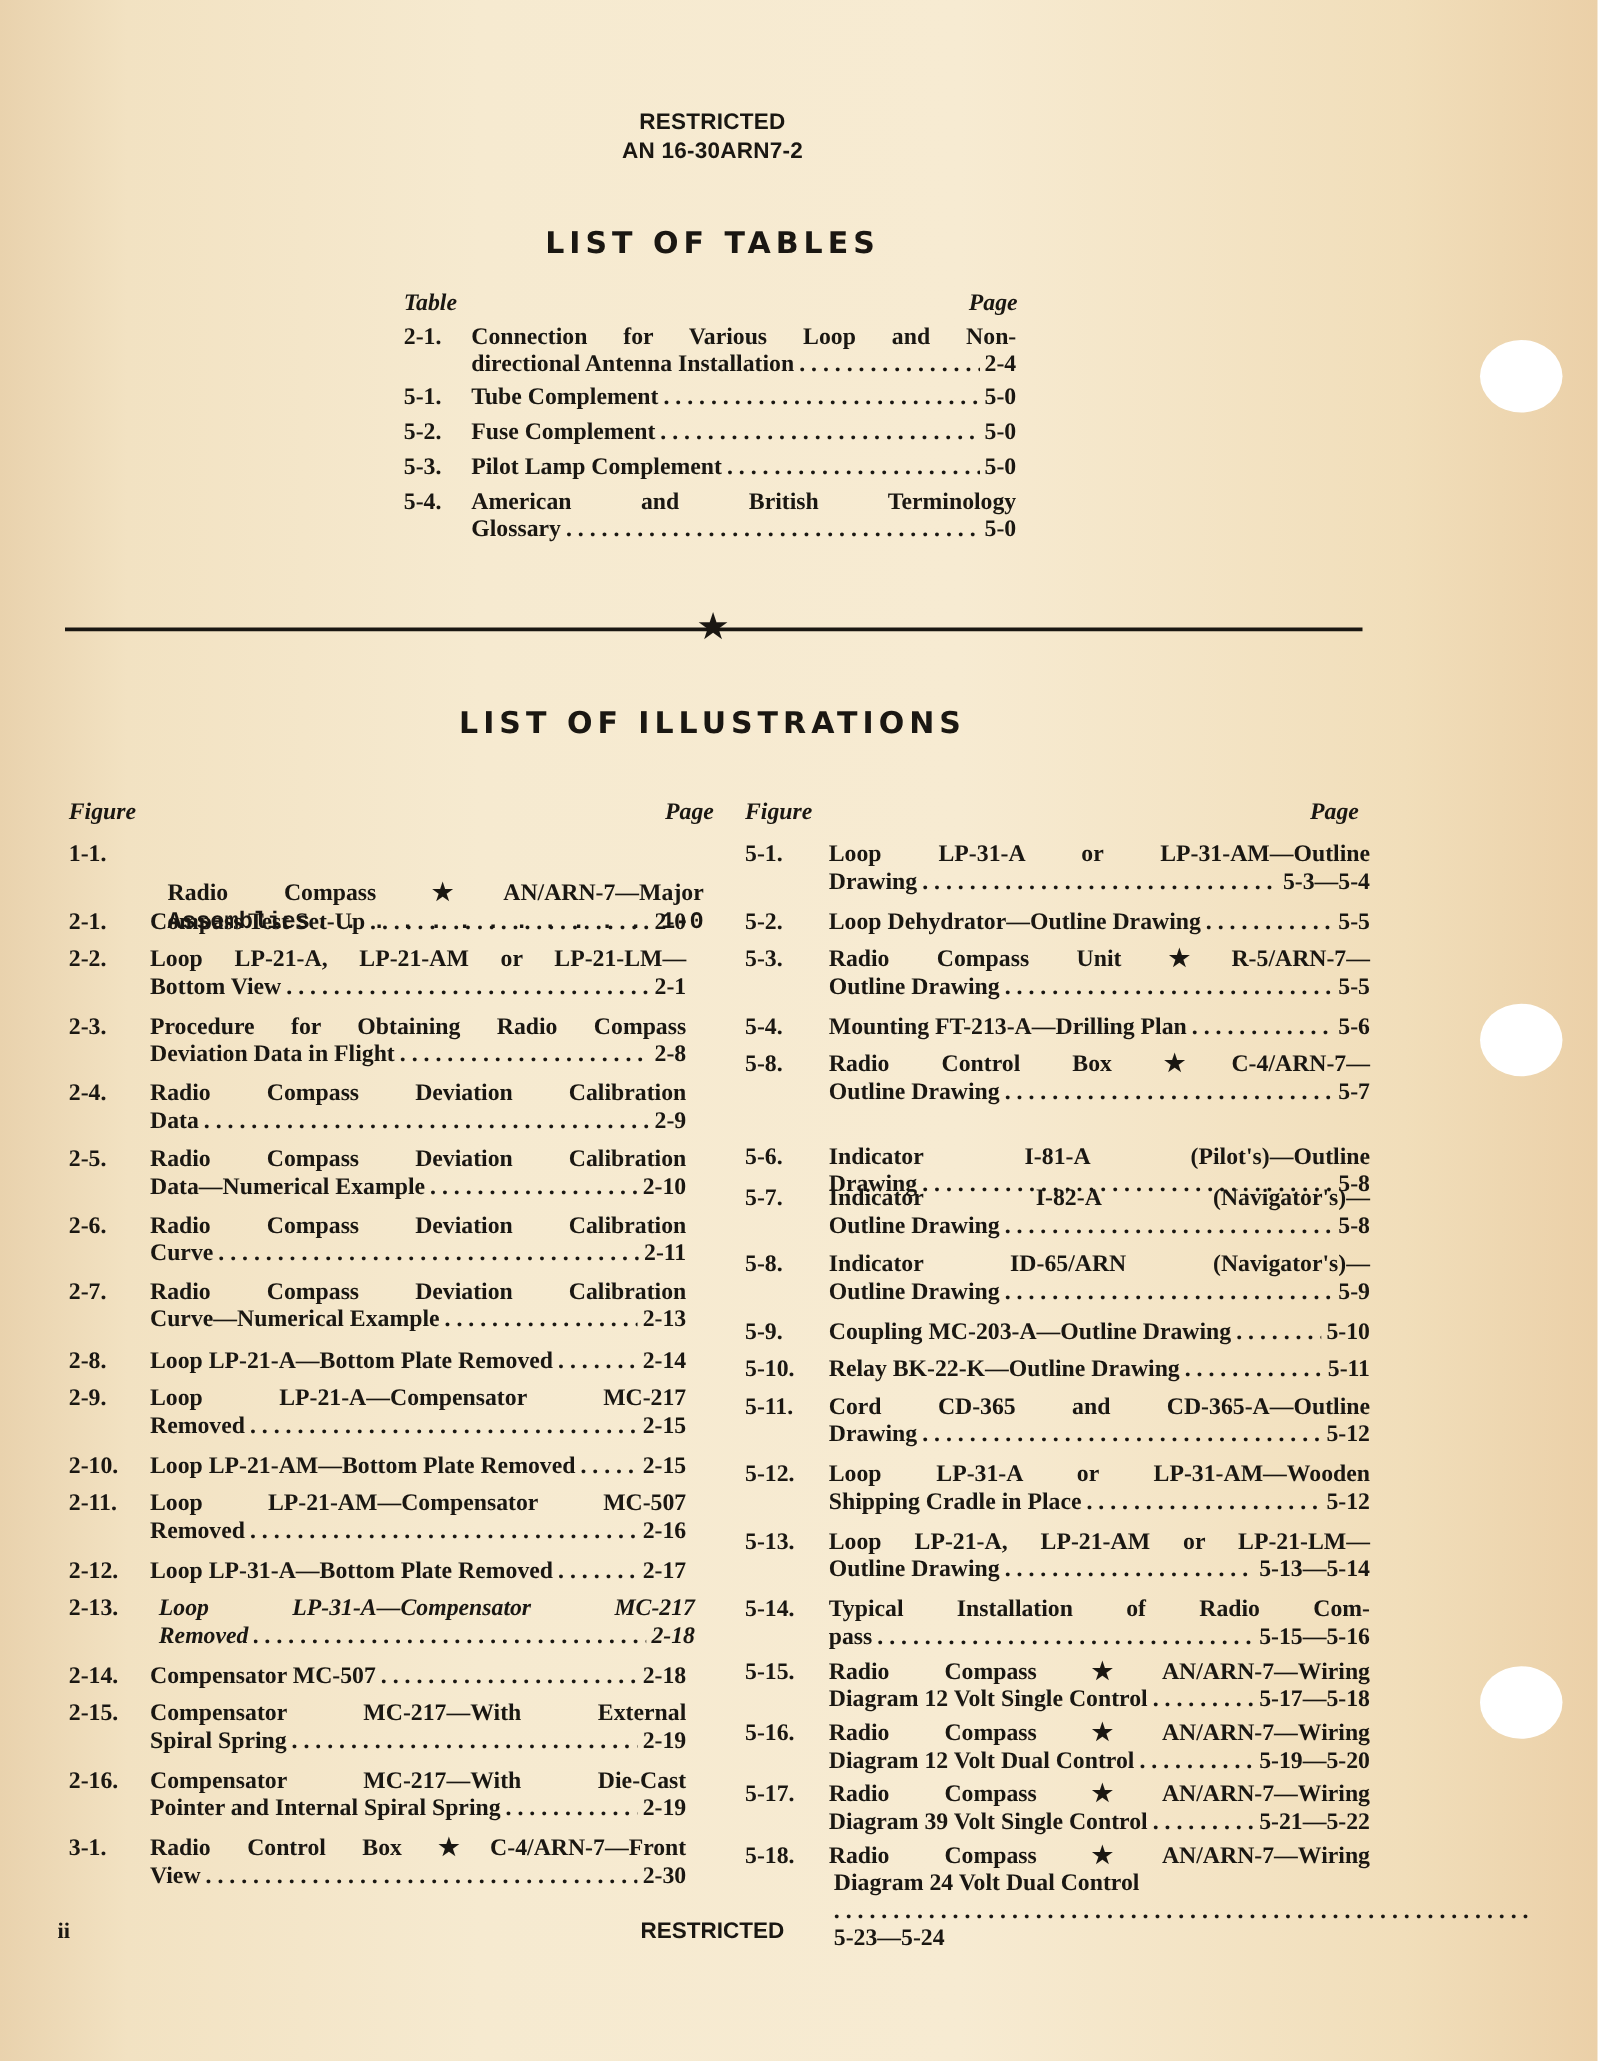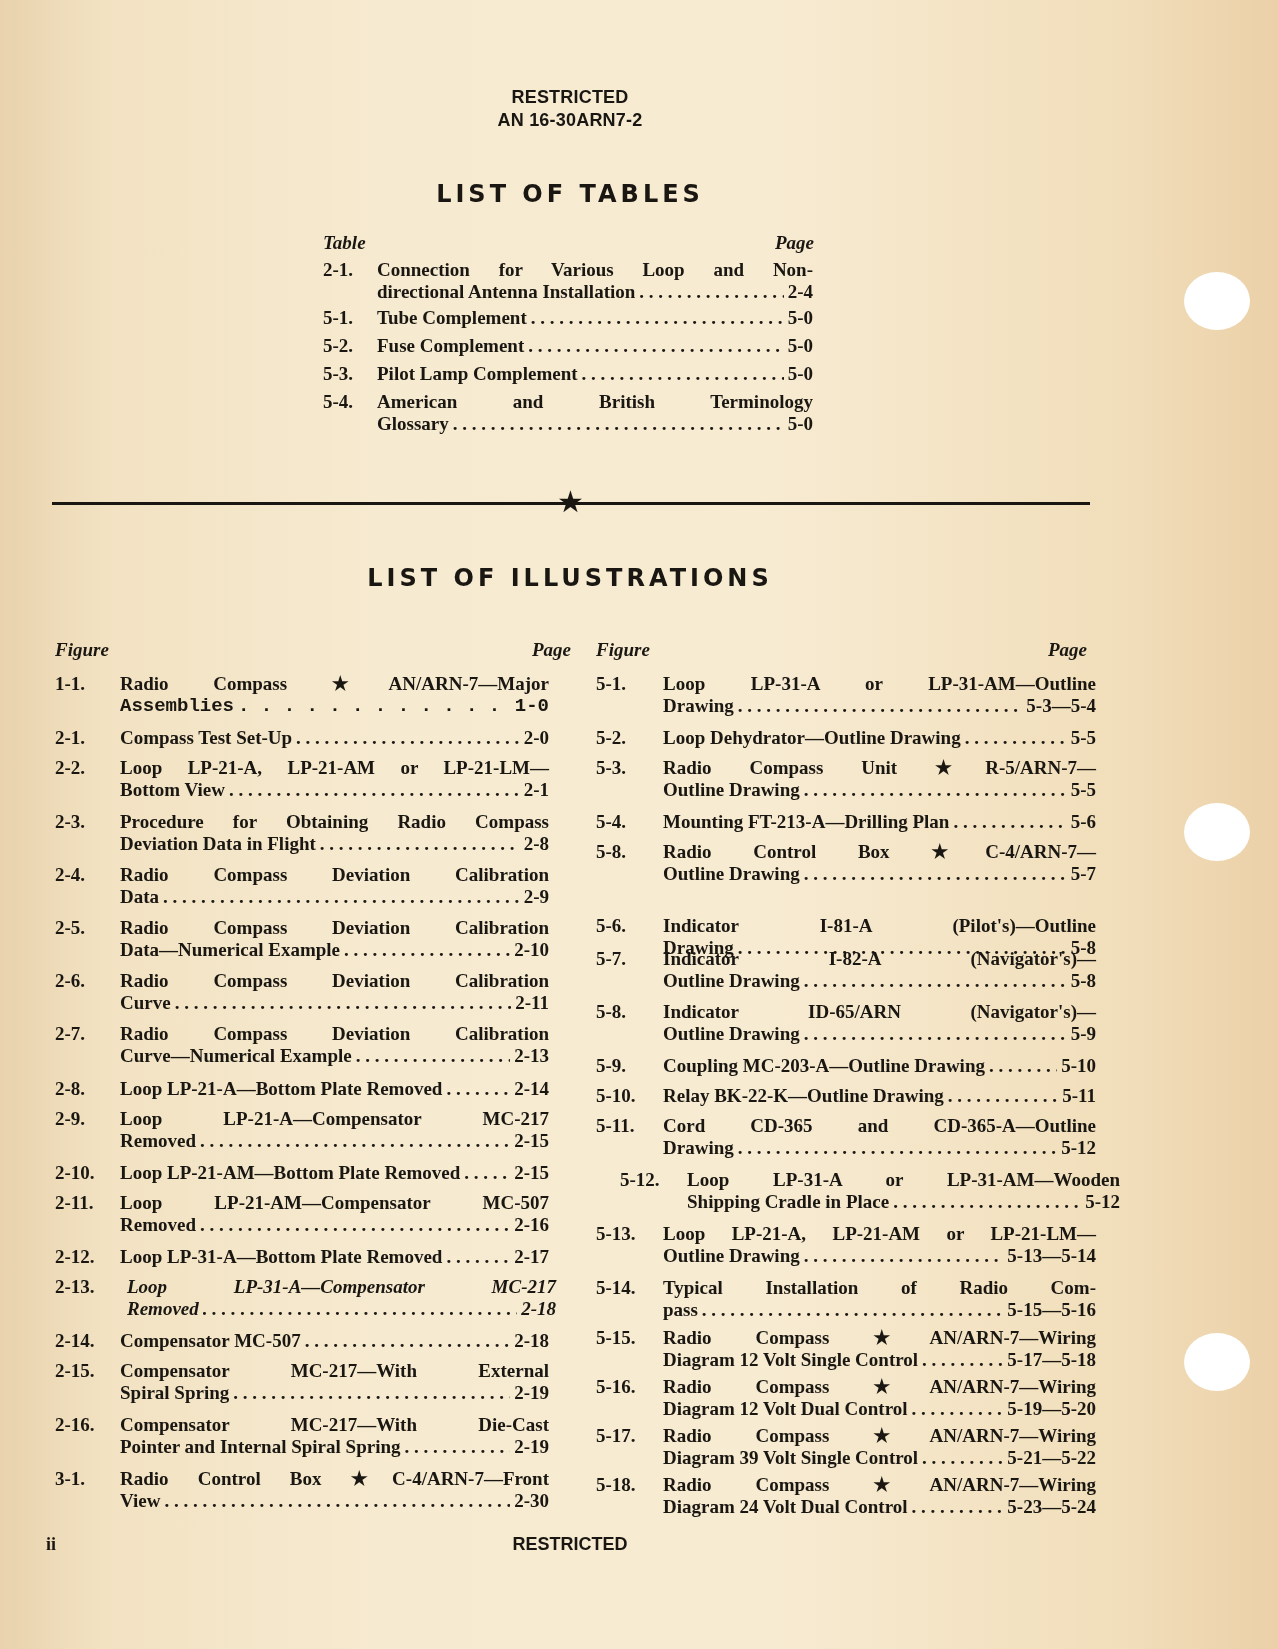--- a/index.html
+++ b/index.html
@@ -101,21 +101,21 @@
 <div class="star">★</div>
 
 <div class="title" style="top:564px;">LIST OF ILLUSTRATIONS</div>
 <div class="colhead" style="top:639px; left:55px;">Figure</div>
 <div class="colhead" style="top:639px; left:532px;">Page</div>
 <div class="colhead" style="top:639px; left:596px;">Figure</div>
 <div class="colhead" style="top:639px; left:1048px;">Page</div>
 <div id="illus-left">
     <div class="entry" style="top: 673px; left: 55px; width: 494px; height: 44px;">
       <span class="num">1-1.</span>
-      <div class="txt" style="left: 65px; width: 429px;">
+      <div class="txt" style="left: 79px; width: 429px; margin-top: 31px;">
         <div class="line1">Radio Compass ★AN/ARN-7—Major</div>
         <div class="line2" style="margin-top: 0px; font-family: Liberation Mono, monospace;">
           <span>Assemblies</span>
           <span class="dots"></span>
           <span>1-0</span>
         </div>
       </div>
     </div>
     <div class="entry" style="top: 727px; left: 55px; width: 494px; height: 22px;">
       <span class="num">2-1.</span>
@@ -411,21 +411,21 @@
       <span class="num">5-11.</span>
       <div class="txt" style="left: 67px; width: 433px;">
         <div class="line1">Cord CD-365 and CD-365-A—Outline</div>
         <div class="line2" style="margin-top: 0px;">
           <span>Drawing</span>
           <span class="dots"></span>
           <span>5-12</span>
         </div>
       </div>
     </div>
-    <div class="entry" style="top: 1169px; left: 596px; width: 500px; height: 44px; margin-left: 24px;">
+    <div class="entry" style="top: 1169px; left: 596px; width: 500px; height: 44px;">
       <span class="num">5-12.</span>
       <div class="txt" style="left: 67px; width: 433px;">
         <div class="line1">Loop LP-31-A or LP-31-AM—Wooden</div>
         <div class="line2" style="margin-top: 0px;">
           <span>Shipping Cradle in Place</span>
           <span class="dots"></span>
           <span>5-12</span>
         </div>
       </div>
     </div>
@@ -481,21 +481,21 @@
           <span>Diagram 39 Volt Single Control</span>
           <span class="dots"></span>
           <span>5-21—5-22</span>
         </div>
       </div>
     </div>
     <div class="entry" style="top: 1474px; left: 596px; width: 500px; height: 44px;">
       <span class="num">5-18.</span>
       <div class="txt" style="left: 67px; width: 433px;">
         <div class="line1">Radio Compass ★AN/ARN-7—Wiring</div>
-        <div class="line2" style="margin-top: 0px;">
+        <div class="line2" style="margin-top: 0px; flex-direction: column;">
           <span>Diagram 24 Volt Dual Control</span>
           <span class="dots"></span>
           <span>5-23—5-24</span>
         </div>
       </div>
     </div>
   </div>
 
 <div class="footer-p">ii</div>
 <div class="footer-r">RESTRICTED</div>

